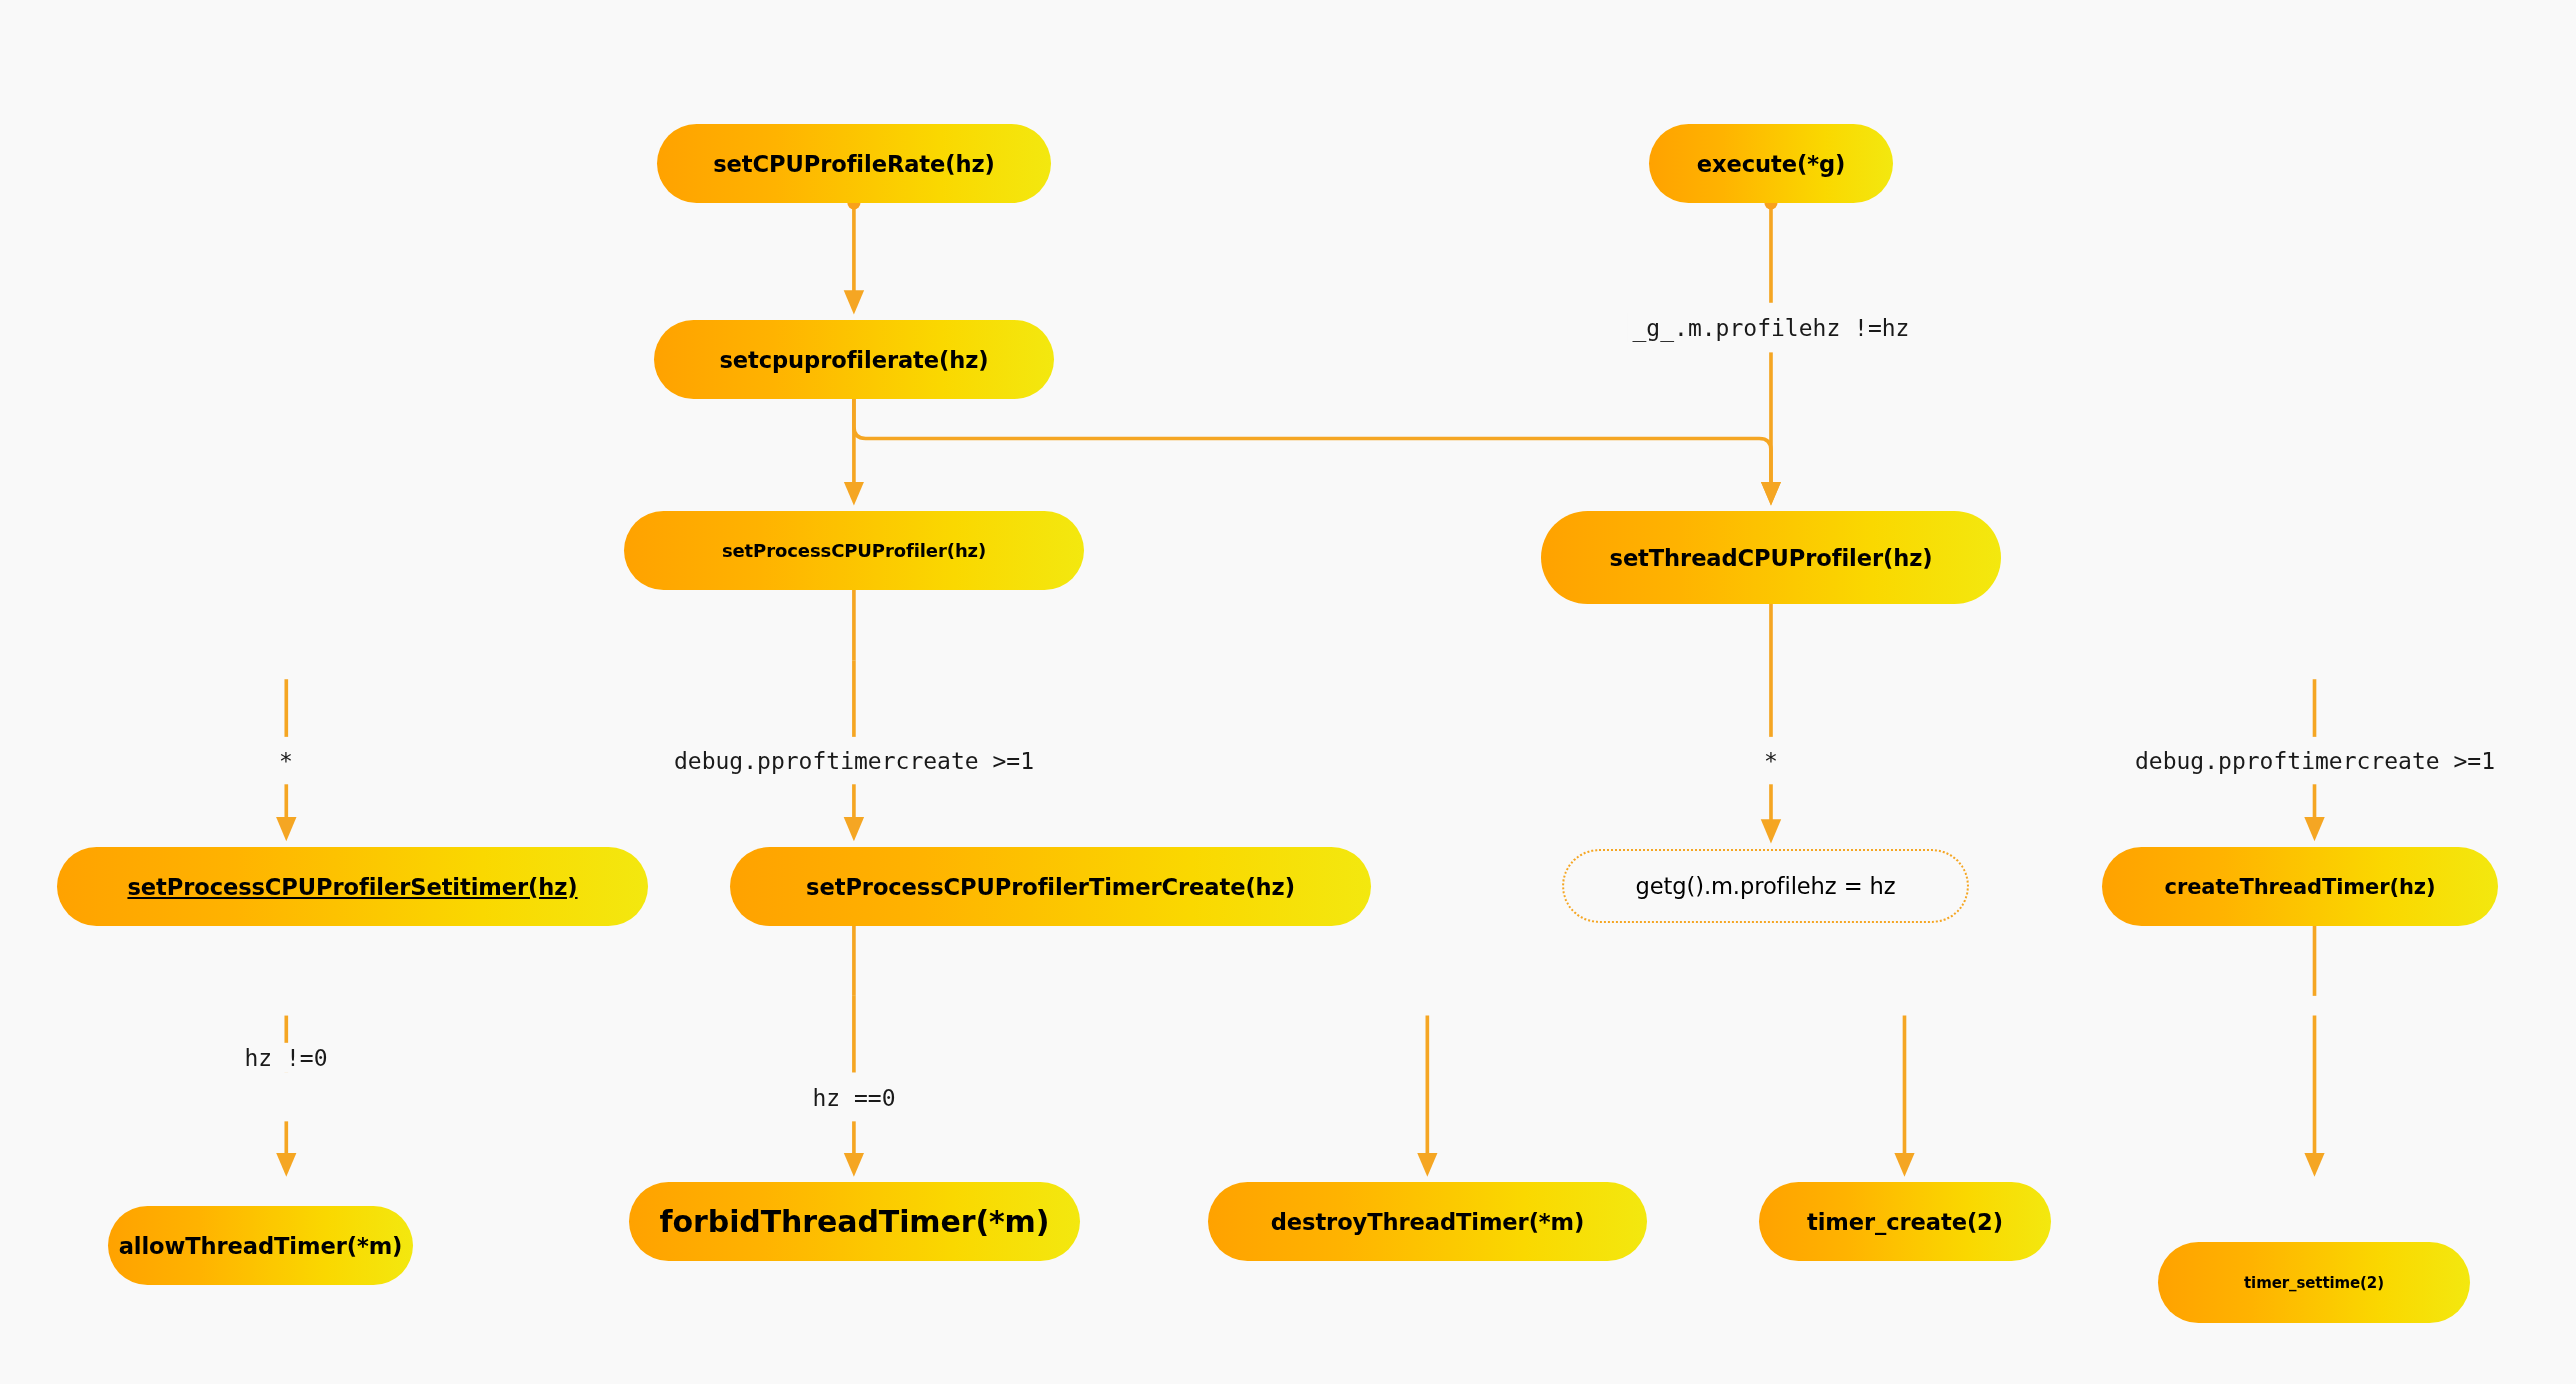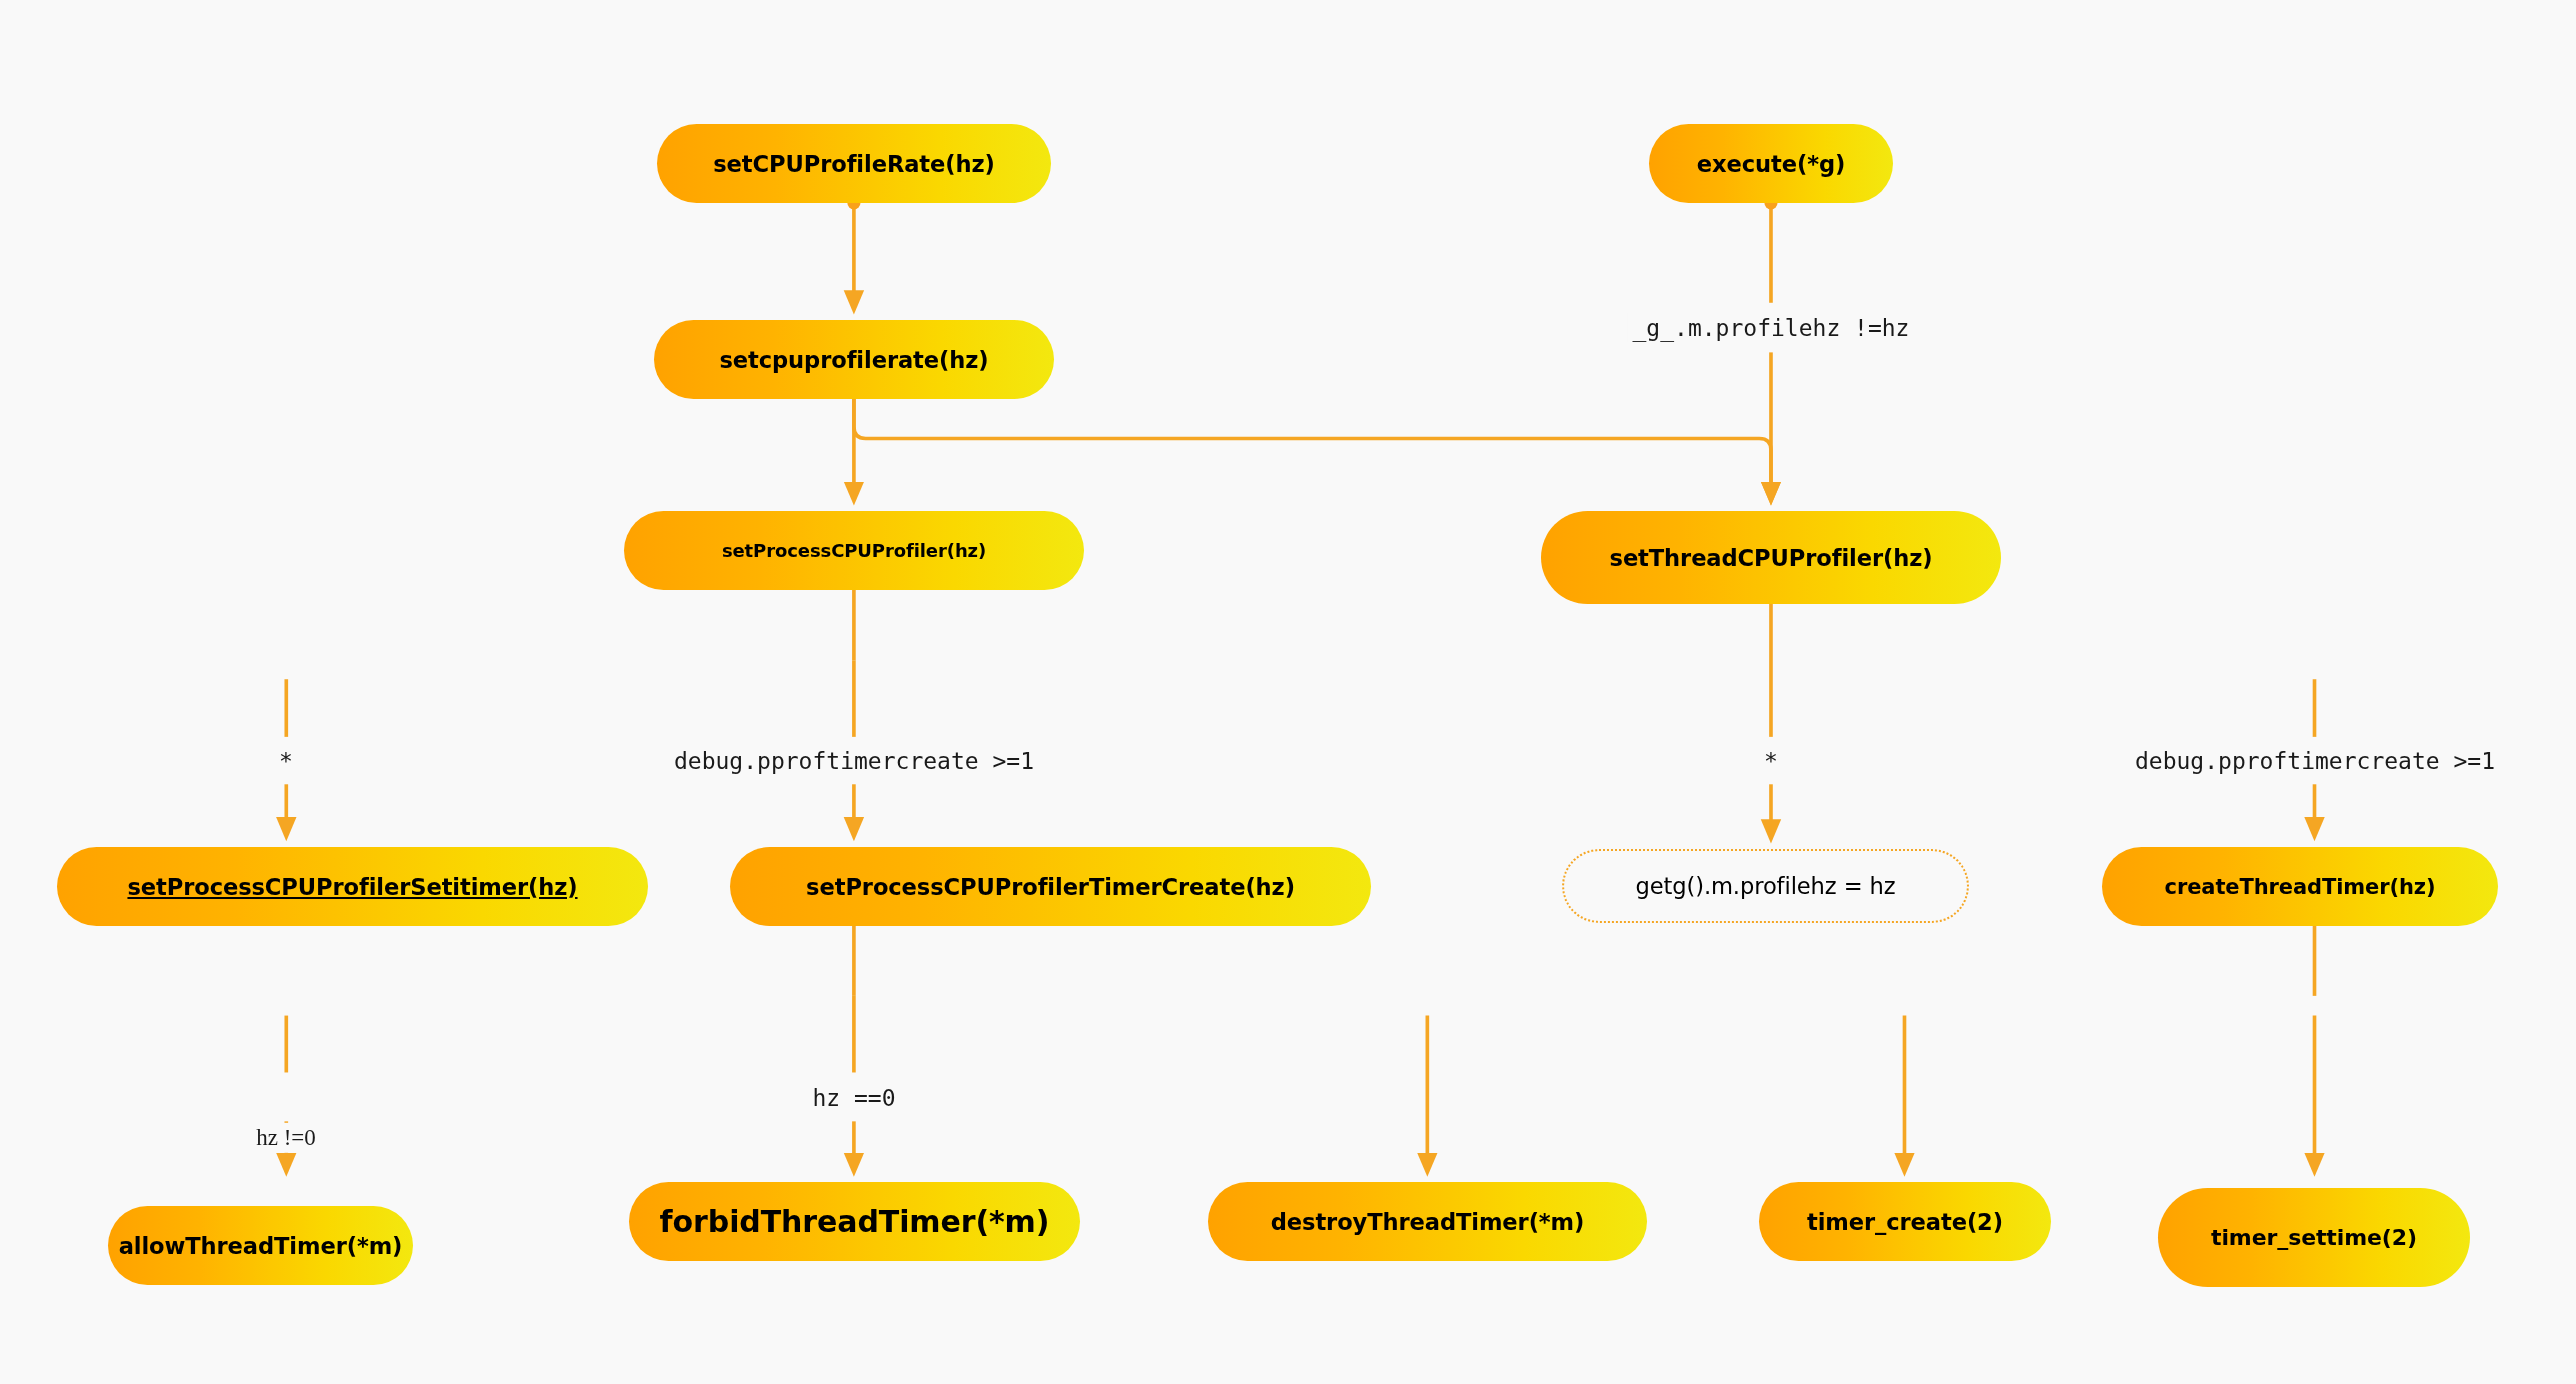--- a/index.html
+++ b/index.html
@@ -129,28 +129,28 @@
       </div>
       <div class="node" style="left: 629px; top: 1182px; width: 451px; height: 79px; font-size: 30px;">
         <span>forbidThreadTimer(*m)</span>
       </div>
       <div class="node" style="left: 1208px; top: 1182px; width: 439px; height: 79px; font-size: 22.6px;">
         <span>destroyThreadTimer(*m)</span>
       </div>
       <div class="node" style="left: 1759px; top: 1182px; width: 292px; height: 79px; font-size: 22.6px;">
         <span>timer_create(2)</span>
       </div>
-      <div class="node" style="left: 2158px; top: 1188px; width: 312px; height: 99px; font-size: 22px;">
+      <div class="node" style="left: 2158px; top: 1242px; width: 312px; height: 81px; font-size: 15px;">
         <span>timer_settime(2)</span>
       </div>
     </div>
   <div id="label-layer">
       <div class="edge-label" style="left: 1771px; top: 328px;">_g_.m.profilehz !=hz</div>
       <div class="edge-label" style="left: 286px; top: 761px;">*</div>
       <div class="edge-label" style="left: 854px; top: 761px;">debug.pproftimercreate &gt;=1</div>
       <div class="edge-label" style="left: 1771px; top: 761px;">*</div>
       <div class="edge-label" style="left: 2315px; top: 761px;">debug.pproftimercreate &gt;=1</div>
-      <div class="edge-label" style="left: 286px; top: 1138px; font-family: Liberation Serif, serif;">hz !=0</div>
+      <div class="edge-label" style="left: 286px; top: 1058px;">hz !=0</div>
       <div class="edge-label" style="left: 854px; top: 1098px;">hz ==0</div>
     </div>
 
 </div>
 
 
 </body></html>

